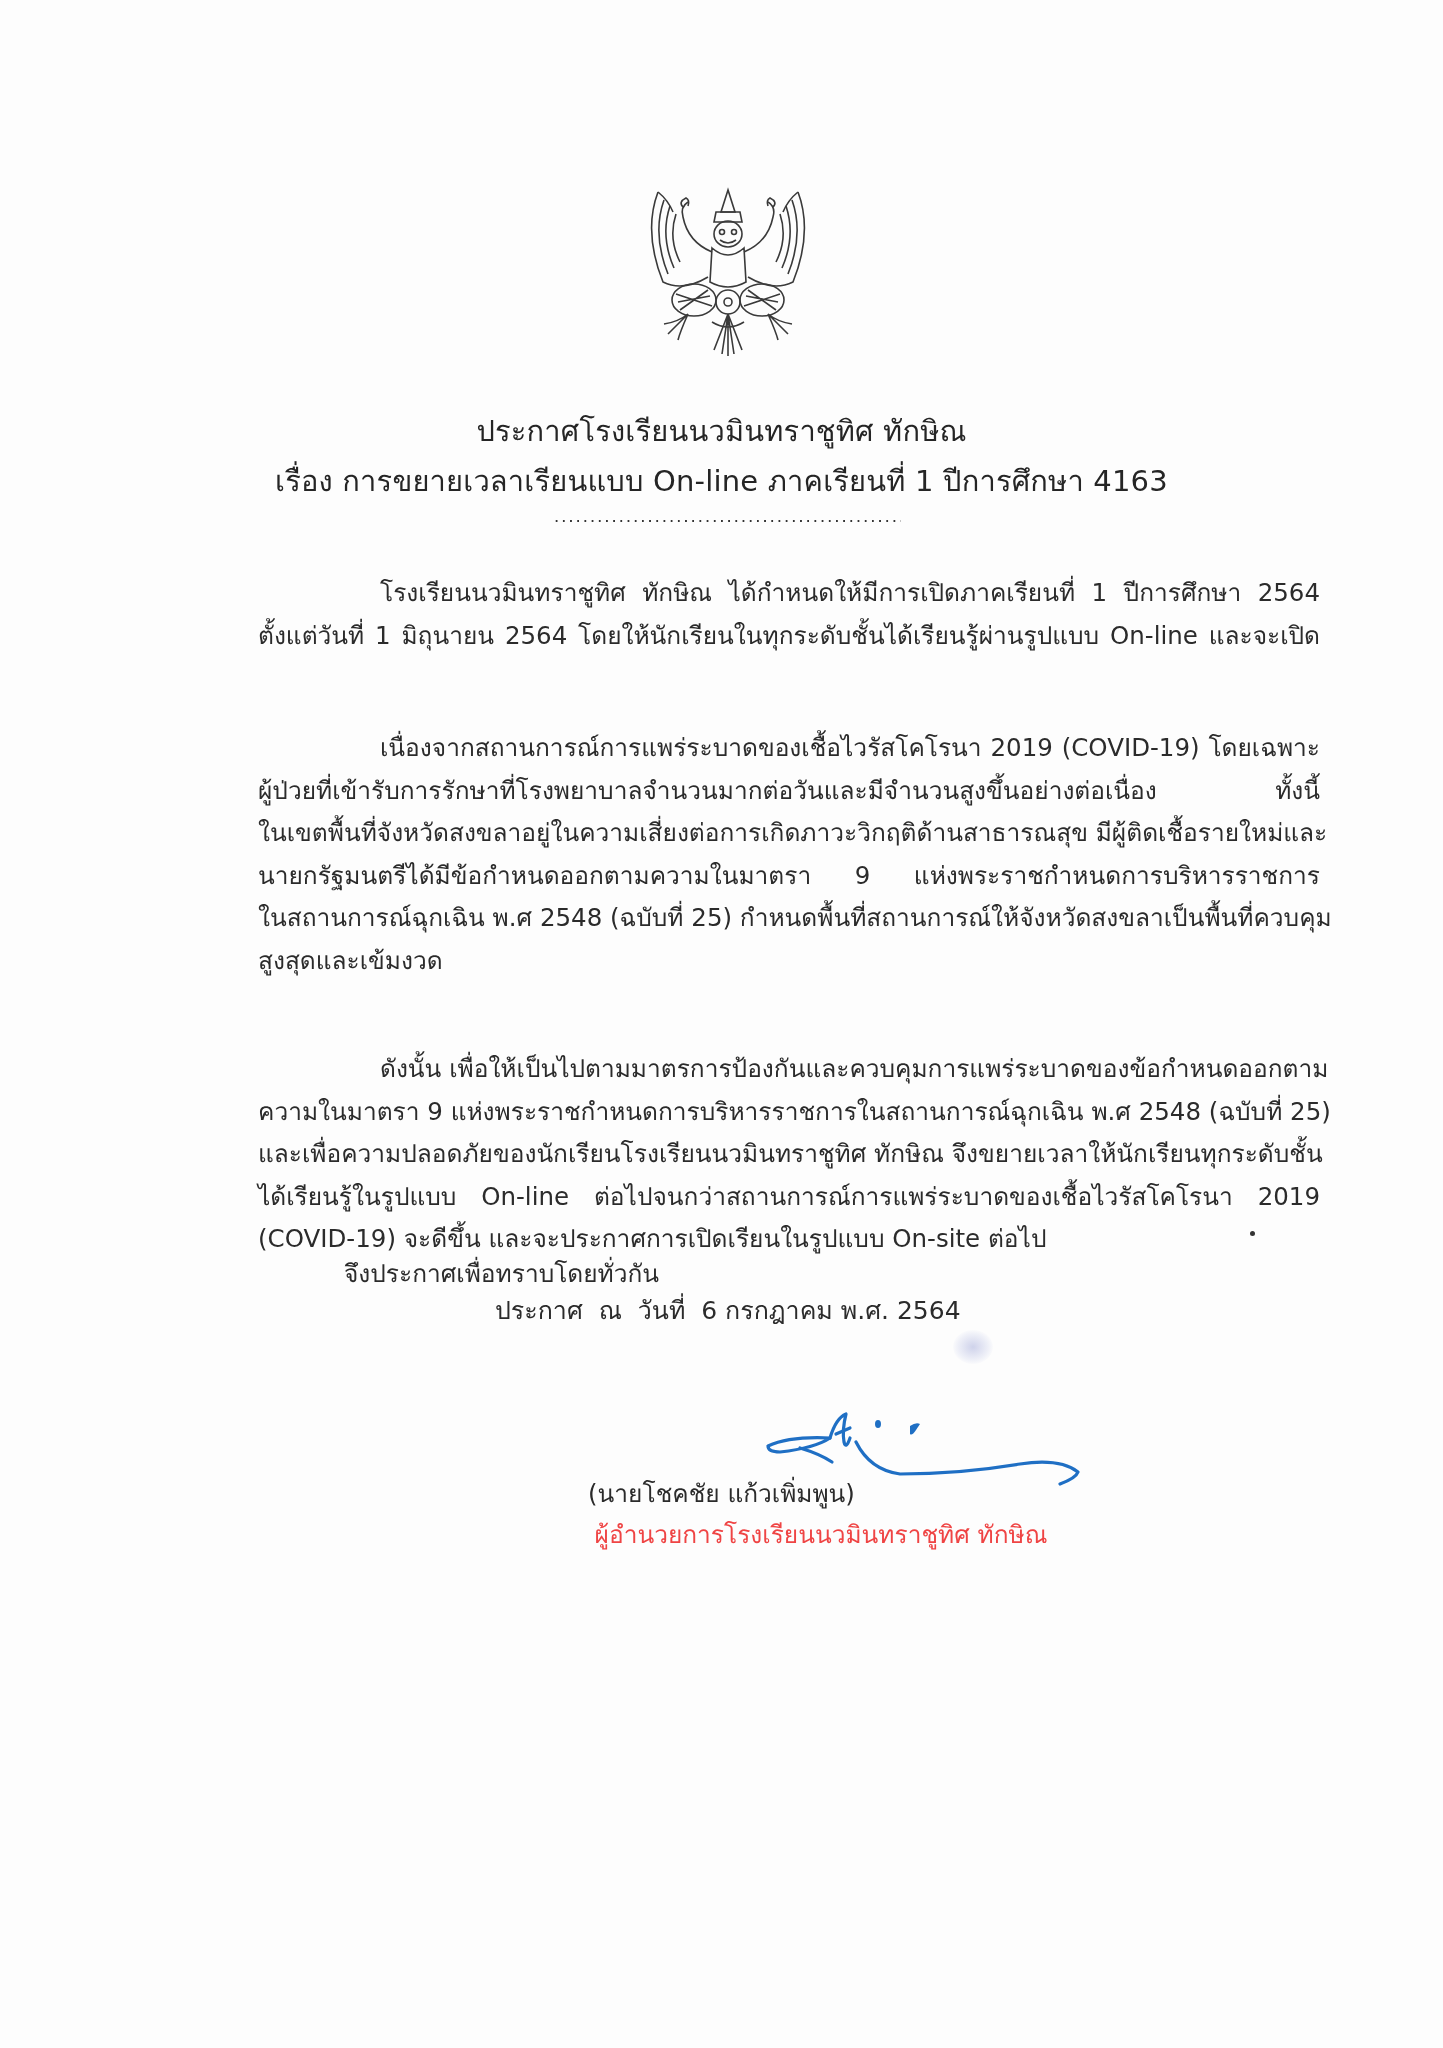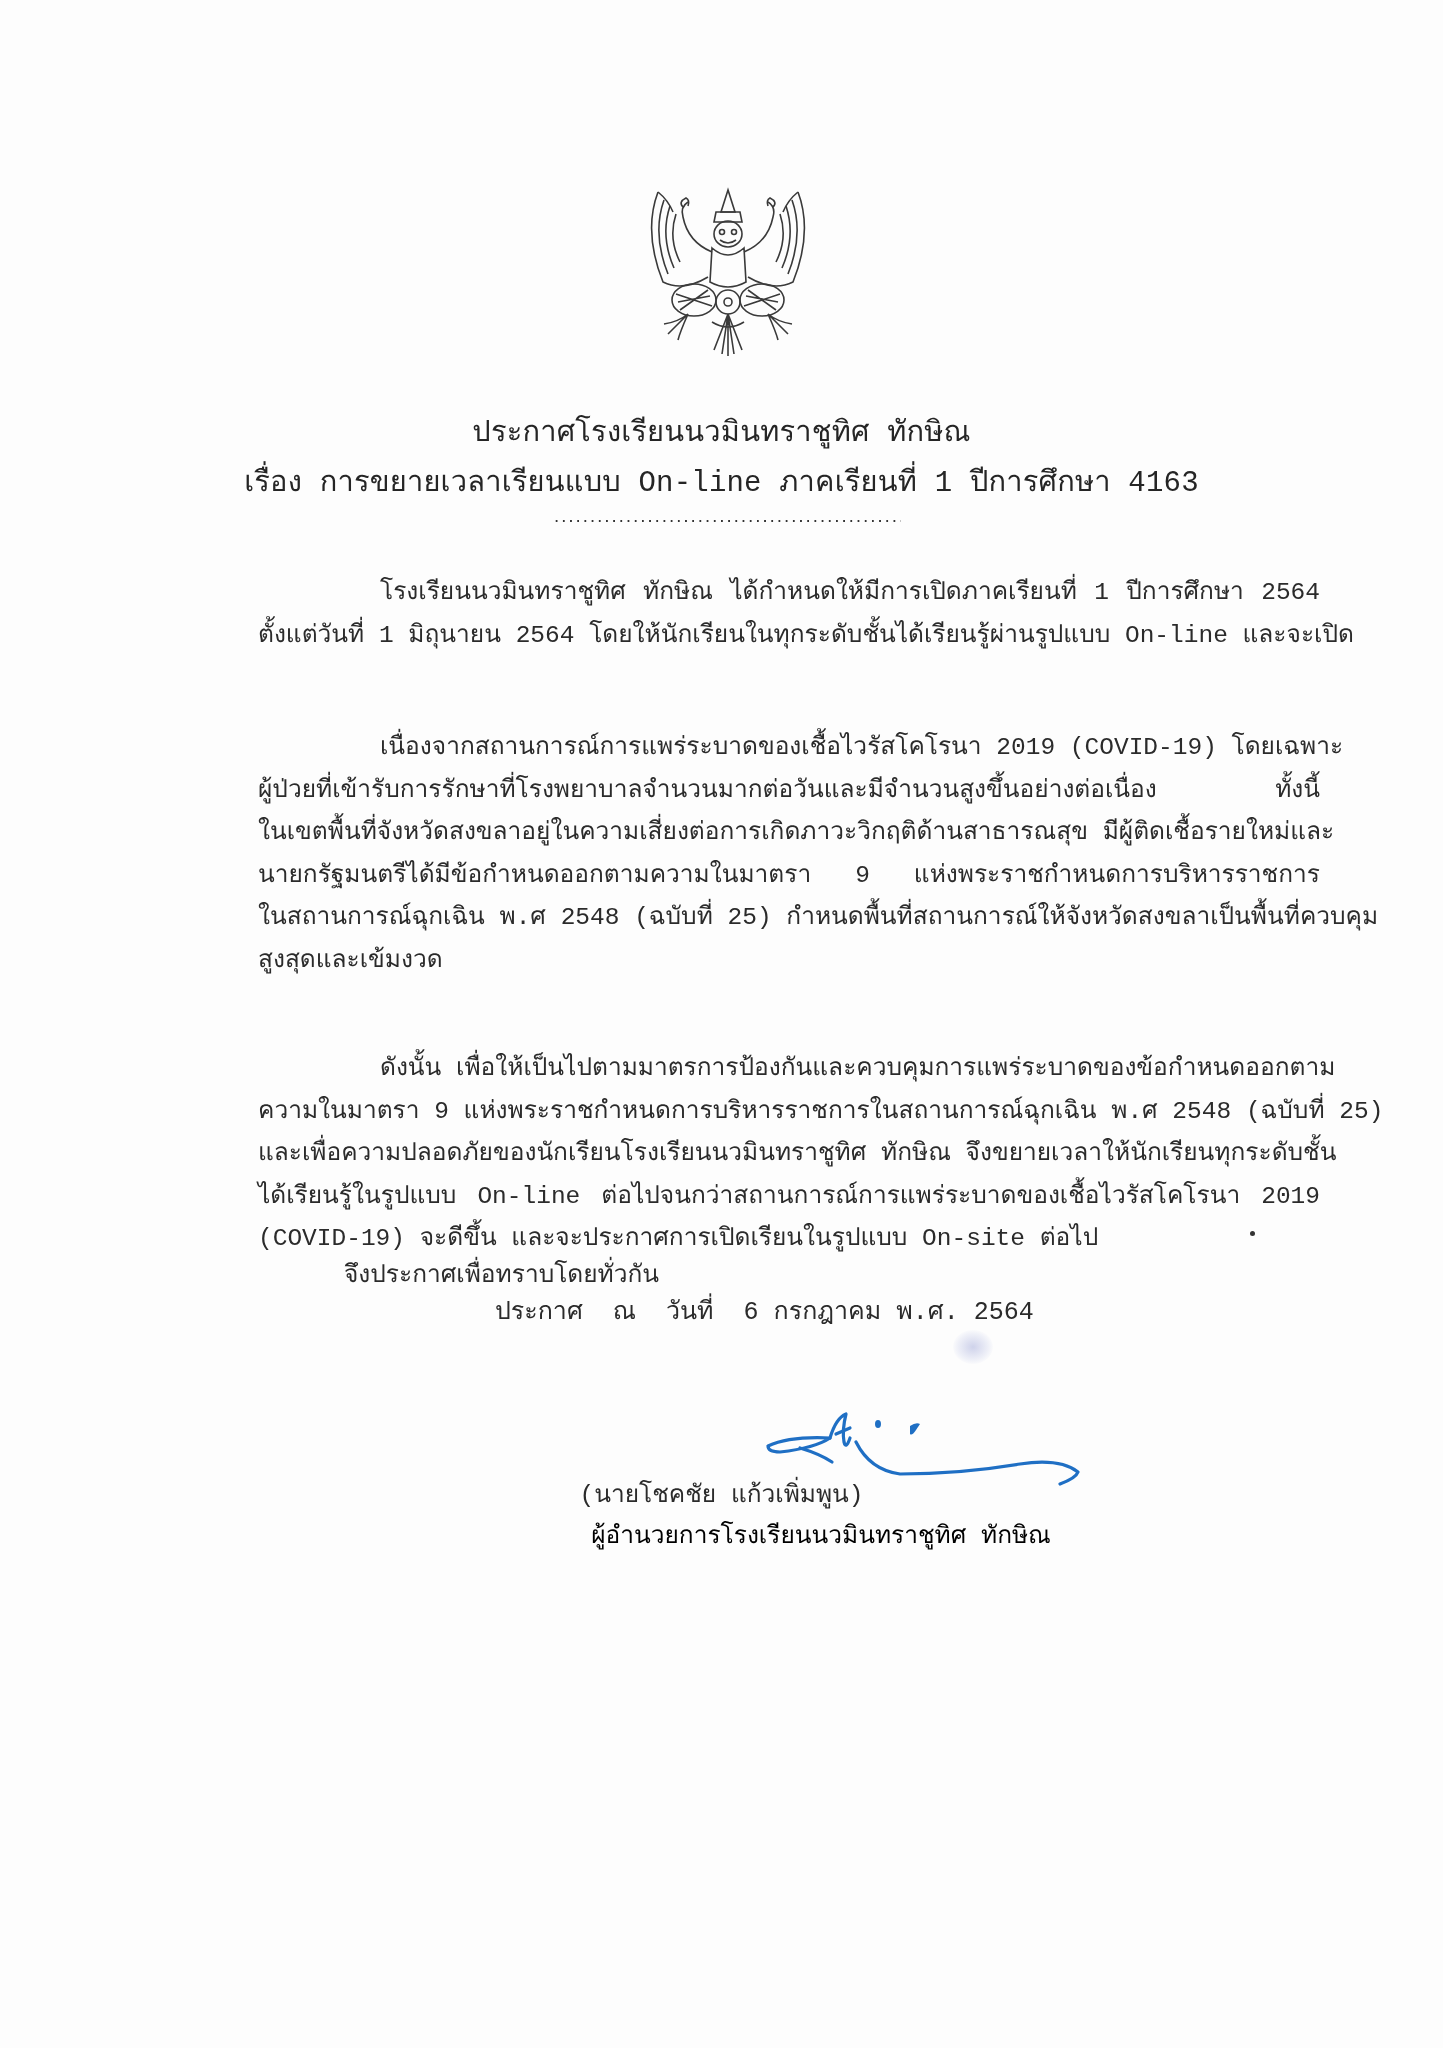--- a/index.html
+++ b/index.html
@@ -13,21 +13,20 @@
       position: relative;
       overflow: hidden;
       font-family: "DejaVu Sans", "Liberation Sans", sans-serif;
       color: #2a2a2a;
     }
     .page {
       position: absolute;
       left: 0; top: 0;
       width: 1443px; height: 2048px;
       background: #fdfdfd;
-      font-family: Liberation Mono, monospace;
     }
     .emblem {
       position: absolute;
       left: 628px;
       top: 172px;
       width: 200px;
       height: 200px;
     }
     .title {
       position: absolute;
@@ -119,21 +118,21 @@
     }
     .signer-title {
       position: absolute;
       left: 0;
       width: 1287px;
       top: 1515px;
       text-align: center;
       padding-left: 355px;
       box-sizing: border-box;
       font-size: 24.5px;
-      color: #000000;
+      color: #ef4444;
     }
     .speck {
       position: absolute;
       left: 1250px;
       top: 1231px;
       width: 5px;
       height: 5px;
       border-radius: 50%;
       background: #333;
     }

